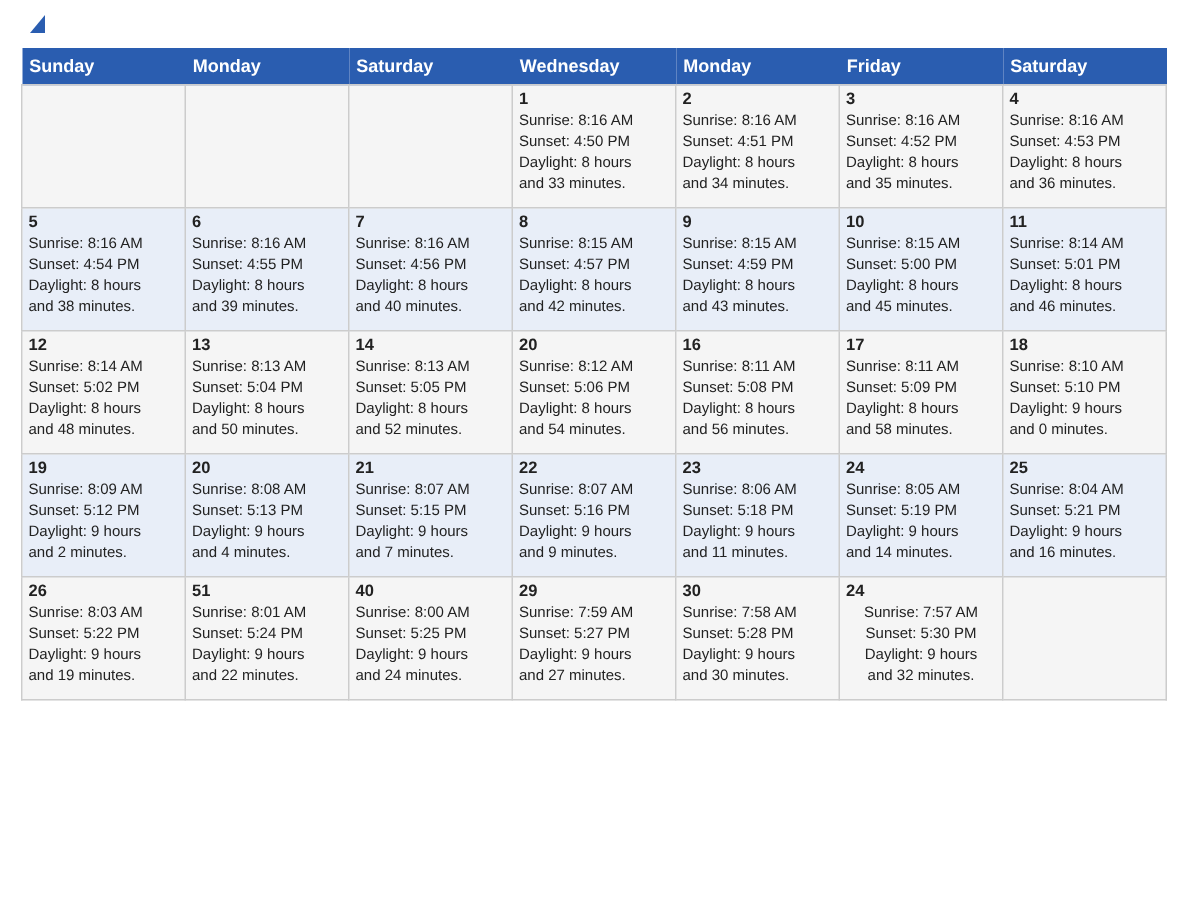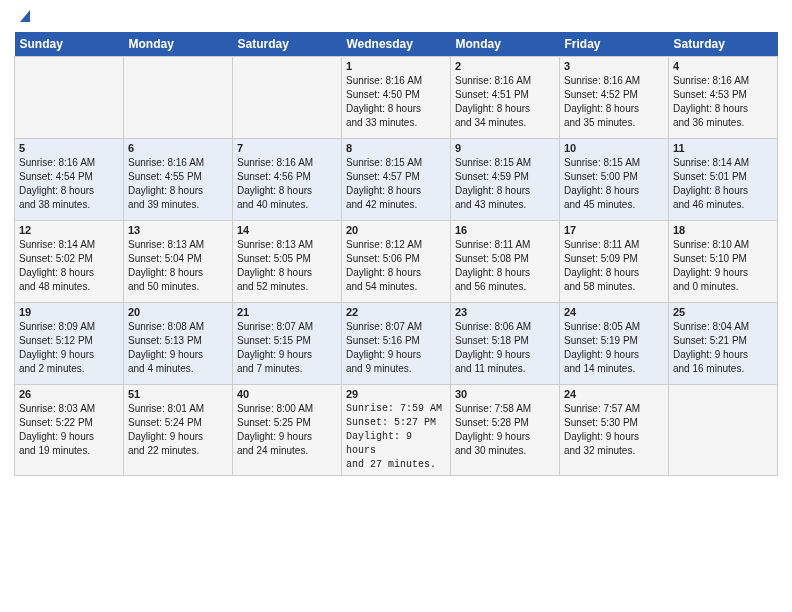--- a/index.html
+++ b/index.html
@@ -325,35 +325,35 @@
           </td>
           <td>
             <div class="day-number">40</div>
             <div class="day-info" style="white-space: pre-line;">Sunrise: 8:00 AM
 Sunset: 5:25 PM
 Daylight: 9 hours
 and 24 minutes.</div>
           </td>
           <td>
             <div class="day-number">29</div>
-            <div class="day-info" style="white-space: pre-line; font-family: Liberation Mono, monospace;">Sunrise: 7:59 AM
+            <div class="day-info" style="white-space: pre-line;">Sunrise: 7:59 AM
 Sunset: 5:27 PM
 Daylight: 9 hours
 and 27 minutes.</div>
           </td>
           <td>
             <div class="day-number">30</div>
             <div class="day-info" style="white-space: pre-line;">Sunrise: 7:58 AM
 Sunset: 5:28 PM
 Daylight: 9 hours
 and 30 minutes.</div>
           </td>
           <td>
             <div class="day-number">24</div>
-            <div class="day-info" style="white-space: pre-line;">Sunrise: 7:57 AM
+            <div class="day-info" style="white-space: pre-line; text-align: center;">Sunrise: 7:57 AM
 Sunset: 5:30 PM
 Daylight: 9 hours
 and 32 minutes.</div>
           </td>
           <td></td>
         </tr>
       </tbody>
   </table>
 </div>
 

